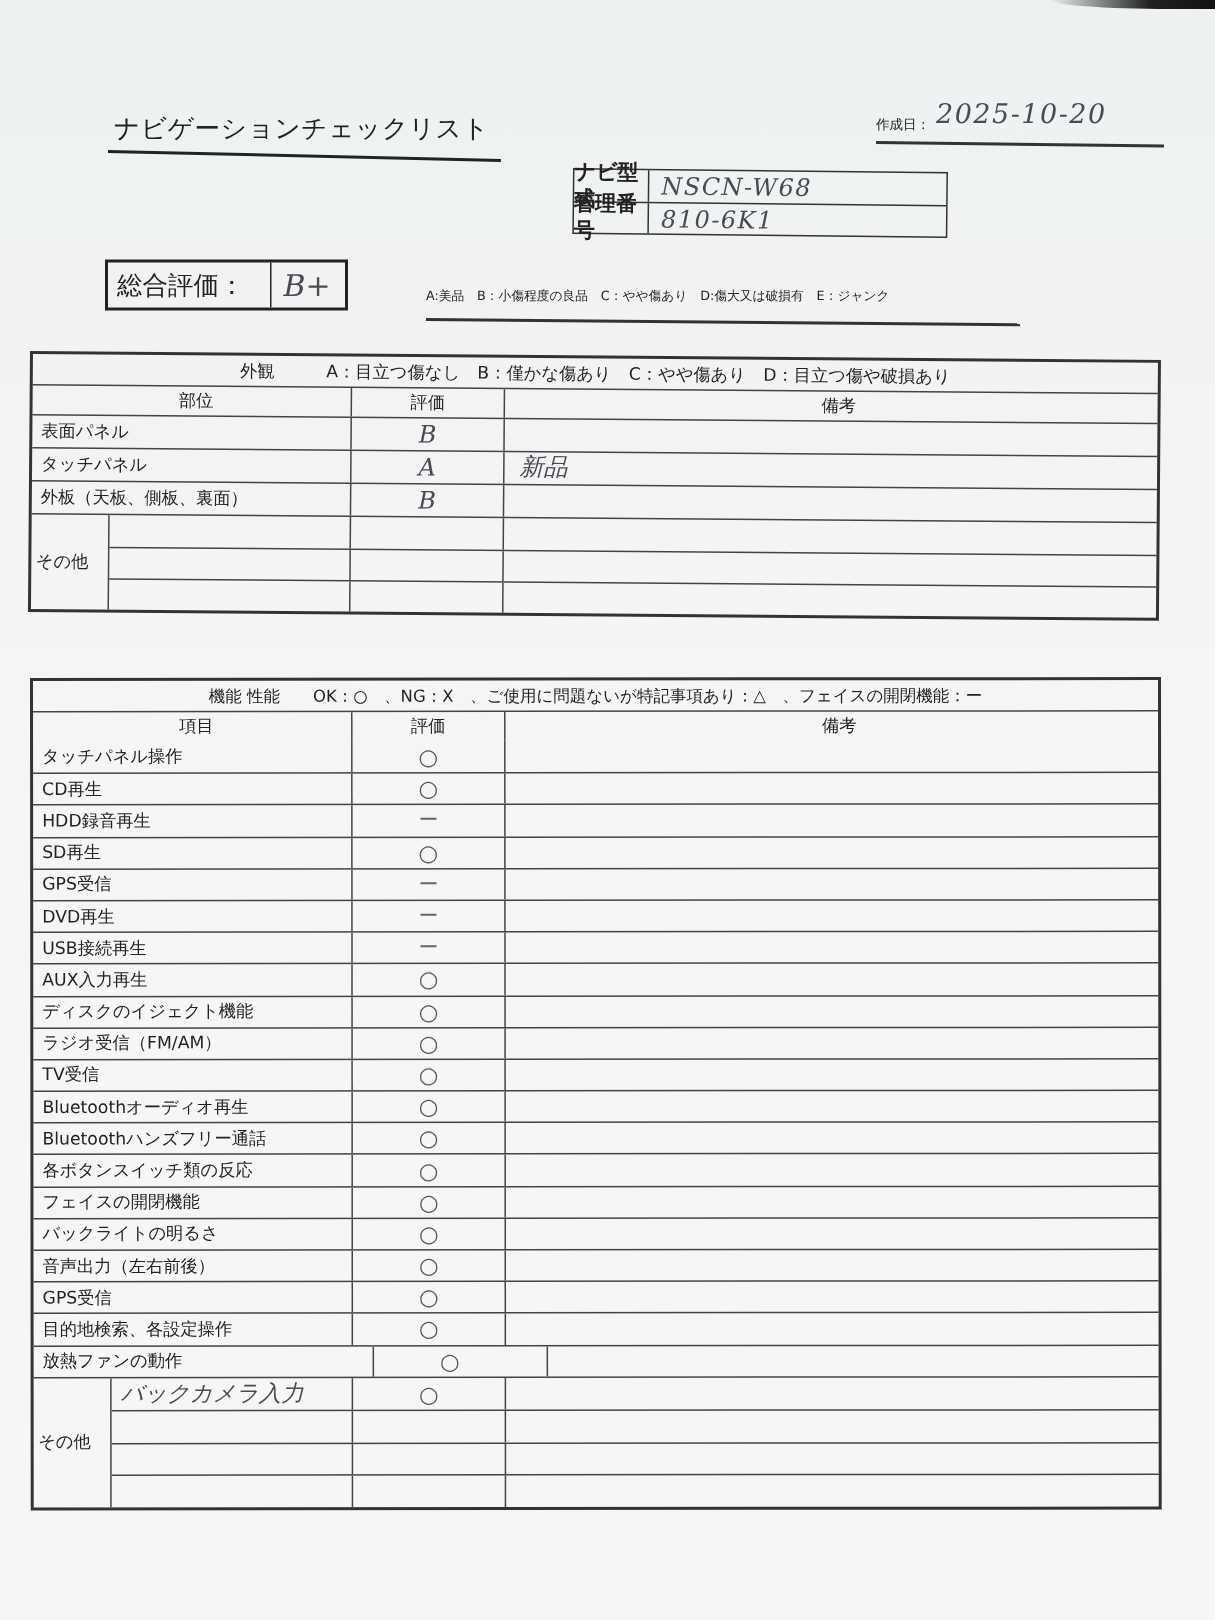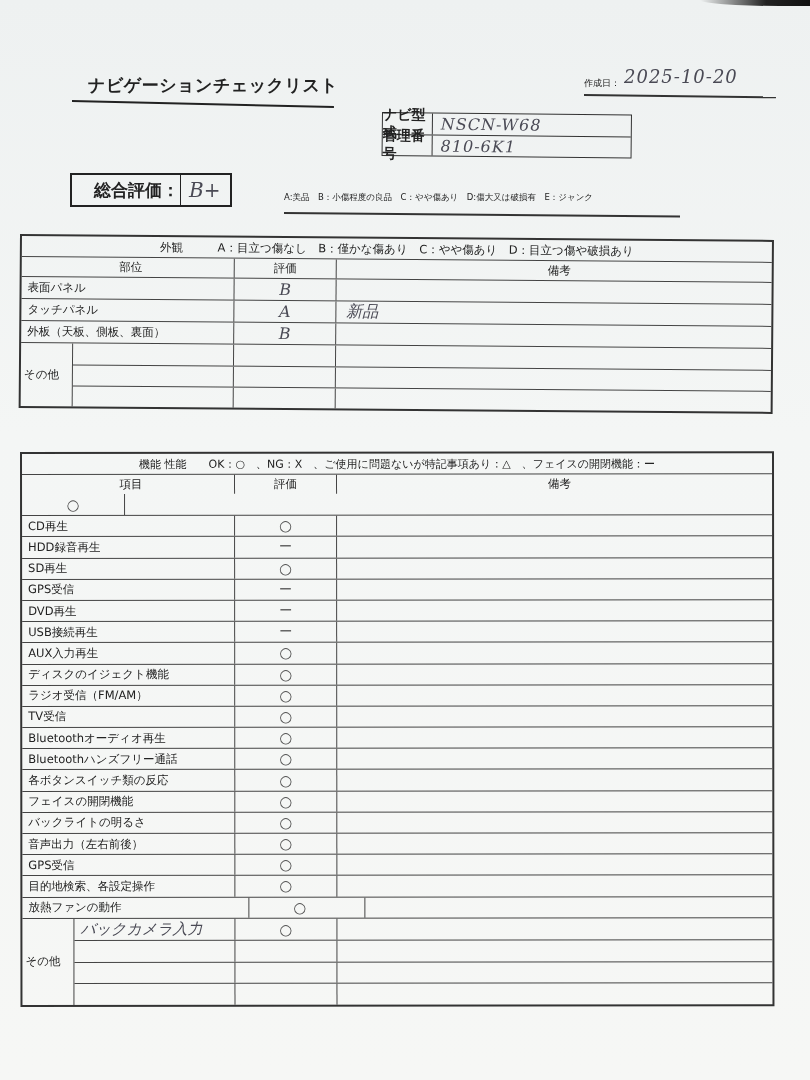--- a/index.html
+++ b/index.html
@@ -20,22 +20,22 @@
       border-bottom-left-radius: 80px 6px;
     }
     .hand {
       font-family: "DejaVu Serif", serif;
       font-style: italic;
       color: #4a4a55;
       font-weight: normal;
     }
     
     .title {
-      position: absolute; left: 88px; top: 74px;
-      font-size: 17px; font-weight: bold; letter-spacing: 0.5px;
+      position: absolute; left: 76px; top: 74px;
+      font-size: 17px; font-weight: normal; letter-spacing: 0.5px;
     }
     .title-rule {
       position: absolute; left: 72px; top: 100px; width: 262px; height: 2px;
       background: #222; transform: rotate(1.3deg); transform-origin: left;
     }
     .date-block { position: absolute; left: 584px; top: 70px; }
     .date-label { font-size: 9px; position: absolute; left: 0; top: 7px; white-space: nowrap; }
     .date-value { font-size: 18px; position: absolute; left: 40px; top: -4px; white-space: nowrap; letter-spacing: 1px; }
     .date-rule {
       position: absolute; left: 584px; top: 94px; width: 192px; height: 1.5px;
@@ -51,21 +51,21 @@
     .model-label {
       width: 50px; border-right: 1.5px solid #333; font-size: 14px; font-weight: bold;
       display: flex; align-items: center; justify-content: center;
     }
     .model-value { flex: 1; font-size: 16px; padding-left: 8px; display: flex; align-items: center; letter-spacing: 1px; }
     
     .overall {
       position: absolute; left: 70px; top: 173px; width: 162px; height: 34px;
       border: 2.5px solid #222; display: flex;
     }
-    .overall-label { width: 108px; font-size: 17px; display: flex; align-items: center; padding-left: 22px; font-weight: bold; }
+    .overall-label { width: 108px; font-size: 17px; display: flex; align-items: center; padding-left: 6px; }
     .overall-value { flex: 1; border-left: 1.5px solid #222; font-size: 20px; display: flex; align-items: center; padding-left: 8px; }
     .grade-legend { position: absolute; left: 284px; top: 192px; font-size: 8.5px; white-space: nowrap; }
     .grade-rule {
       position: absolute; left: 284px; top: 212px; width: 396px; height: 1.5px;
       background: #333; transform: rotate(0.5deg); transform-origin: left;
     }
     
     .tbl {
       position: absolute; border: 2px solid #333; background: transparent;
     }
@@ -168,20 +168,21 @@
   <div class="row" style="height:20px;">
     <div class="cell hdr-line" style="flex:1; font-size:11px;">機能 性能　　OK：○　、NG：X　、ご使用に問題ないが特記事項あり：△　、フェイスの開閉機能：ー</div>
   </div>
   <div class="row" style="height:20px;">
     <div class="cell c-name center">項目</div>
     <div class="cell c-eval">評価</div>
     <div class="cell c-note center">備考</div>
   </div>
   <div id="func-rows">
       <div class="row" style="height: 21.2px;">
+        <div class="cell c-name">タッチパネル操作</div>
         <div class="cell c-eval eval-mark">○</div>
         <div class="cell c-note hand"></div>
       </div>
       <div class="row" style="height: 21.2px;">
         <div class="cell c-name">CD再生</div>
         <div class="cell c-eval eval-mark">○</div>
         <div class="cell c-note hand"></div>
       </div>
       <div class="row" style="height: 21.2px;">
         <div class="cell c-name">HDD録音再生</div>

